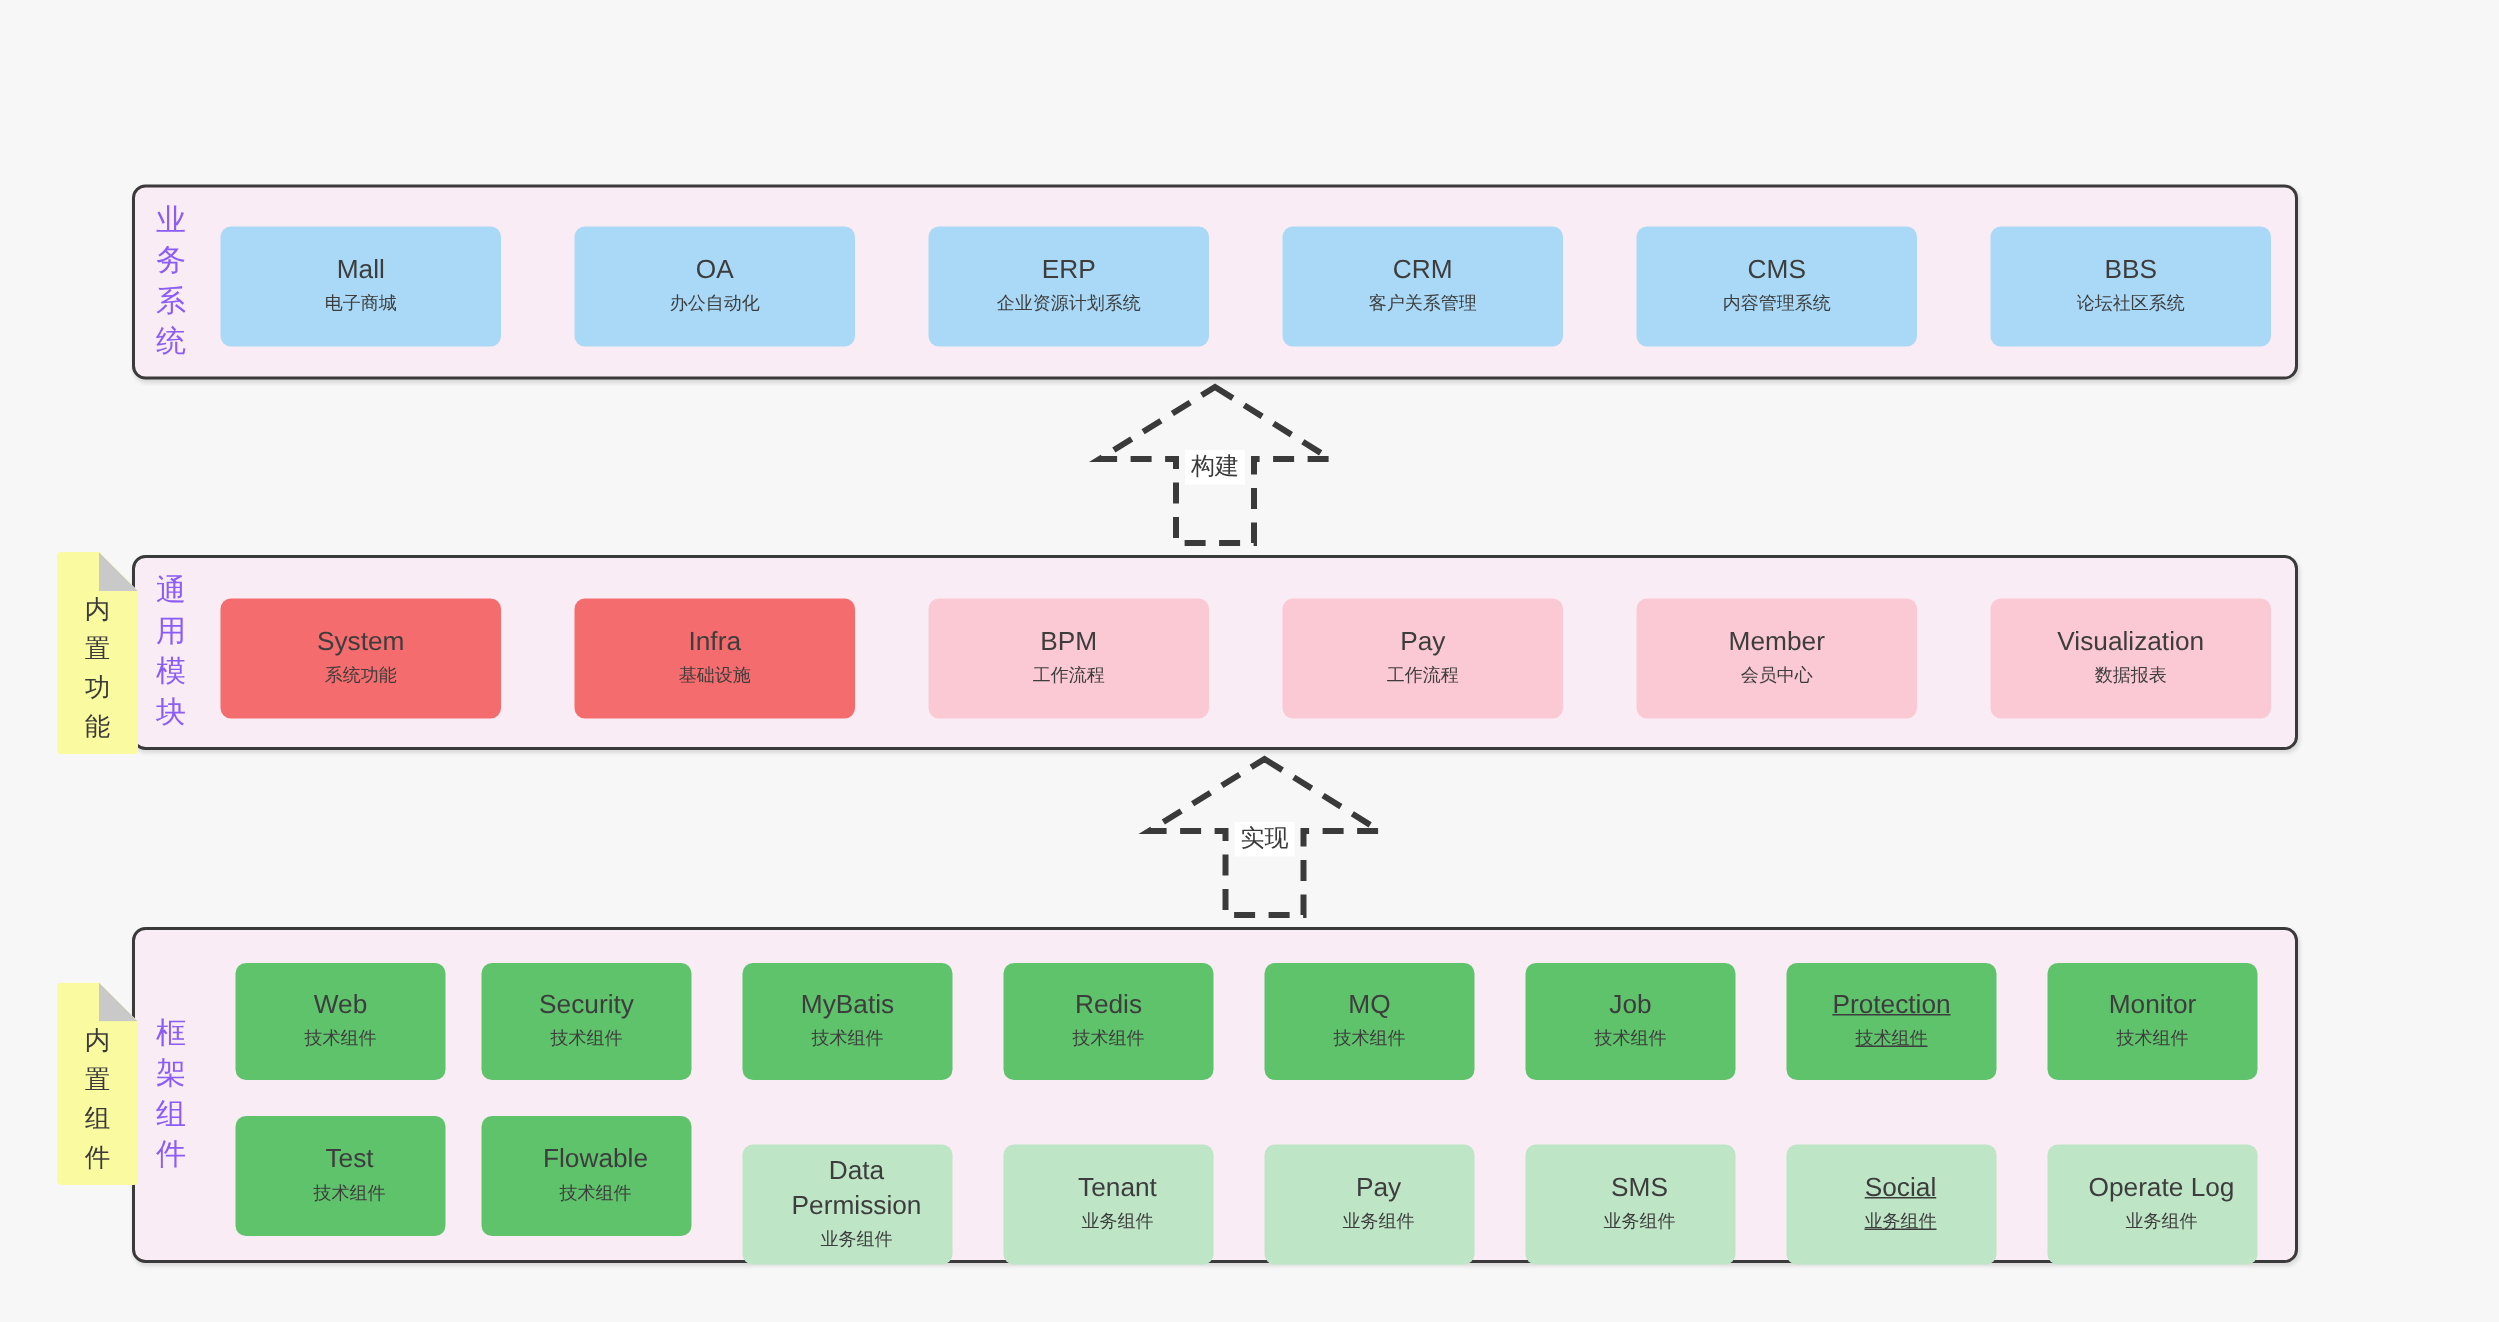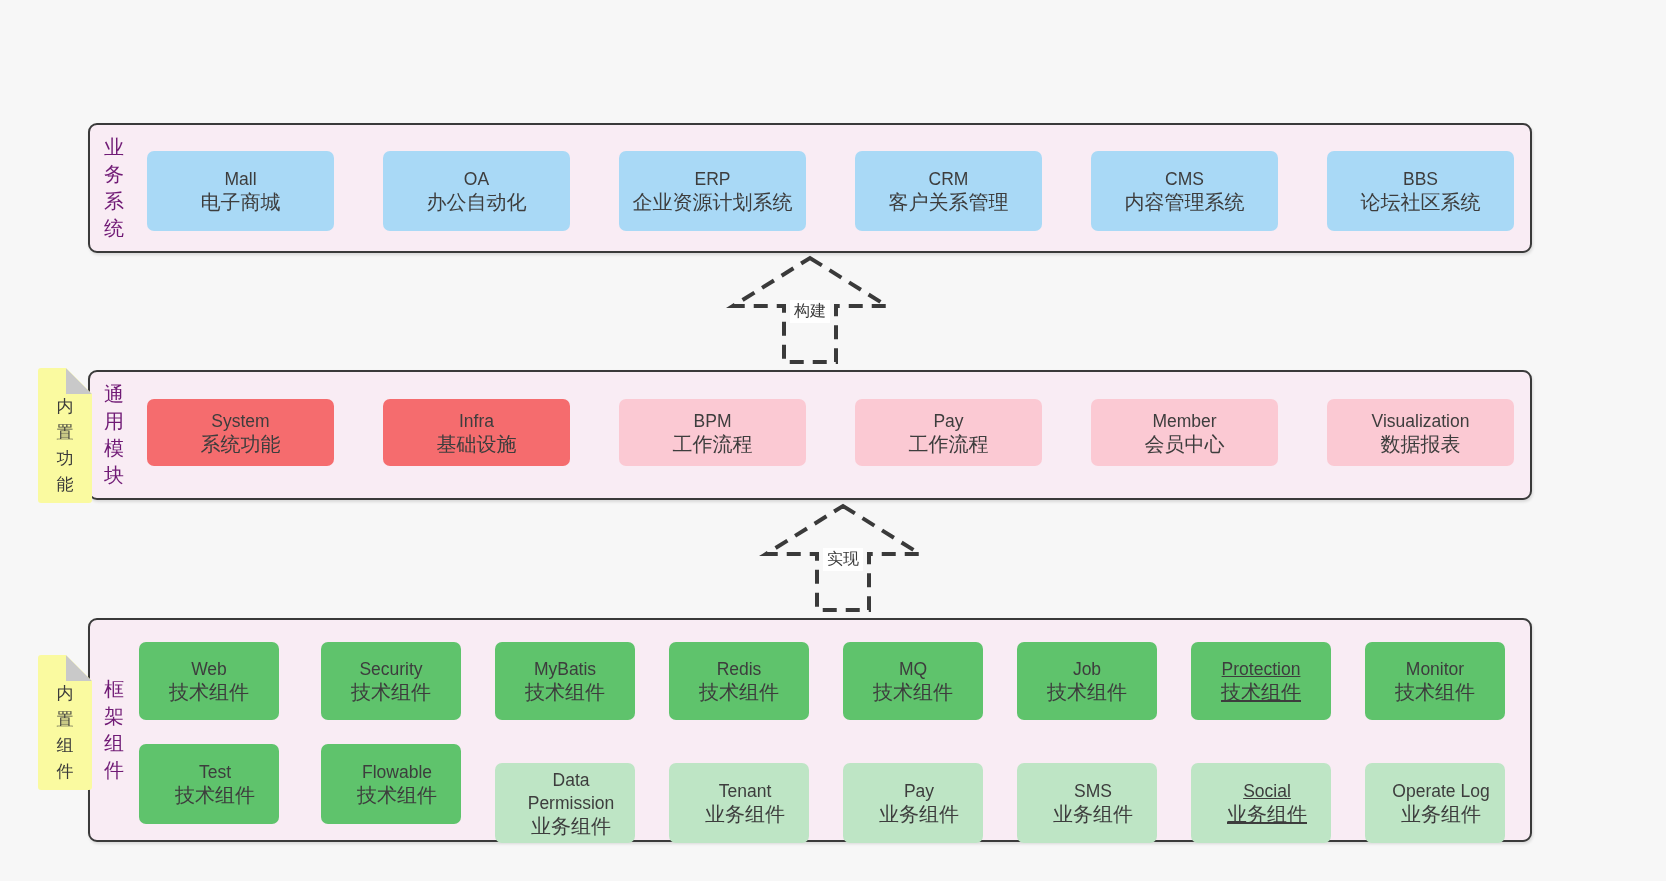--- a/index.html
+++ b/index.html
@@ -25,53 +25,53 @@
   }
   #sec-business{top:123px;height:130px;}
   #sec-modules{top:370px;height:130px;}
   #sec-framework{top:618px;height:224px;}
 
   .vlabel{
     position:absolute;left:11px;top:50%;
     transform:translateY(-50%);
     width:26px;text-align:center;
     font-size:20px;line-height:27px;
-    word-break:break-all;color:#701a75;
+    word-break:break-all;color:#8b5cf6;
   }
 
   
   .box{
     position:absolute;
     border-radius:7px;
     display:flex;flex-direction:column;
     align-items:center;justify-content:center;
     text-align:center;
     box-sizing:border-box;
     padding:2px 4px;
   }
-  .w6{width:187px;height:67px;}
+  .w6{width:187px;height:80px;}
   #sec-business .w6{top:26px;height:80px;text-align:right;}
   #sec-modules .w6{top:27px;}
   .w8{width:140px;}
   .r1{top:22px;height:78px;}
   .r2{top:124px;height:80px;padding-left:16px;}
   .box-name{font-size:17.5px;line-height:23px;}
-  .box-desc{font-size:20px;line-height:23px;}
+  .box-desc{font-size:12px;line-height:23px;}
 
   .blue{background:#a9d9f6;}
   .red{background:#f56c6e;}
   .pink{background:#fbc9d3;}
   .gdark{background:#5fc36c;}
   .glight{background:#bee5c5;margin-top:19px;}
 
   
   .c0{left:57px;}.c1{left:293px;}.c2{left:529px;}
   .c3{left:765px;}.c4{left:1001px;}.c5{left:1237px;}
   
-  .k0{left:49px;justify-content:center;}.k1{left:231px;}.k2{left:405px;}.k3{left:579px;}
+  .k0{left:67px;justify-content:center;}.k1{left:231px;}.k2{left:405px;}.k3{left:579px;}
   .k4{left:753px;}.k5{left:927px;}.k6{left:1101px;text-decoration:underline;}.k7{left:1275px;}
 
   
   .note{
     position:absolute;left:38px;width:54px;height:135px;
     background:#fafaa0;z-index:3;
     border-radius:3px;
     clip-path:polygon(0 0, calc(100% - 26px) 0, 100% 26px, 100% 100%, 0 100%);
   }
   #note-modules{top:368px;}

